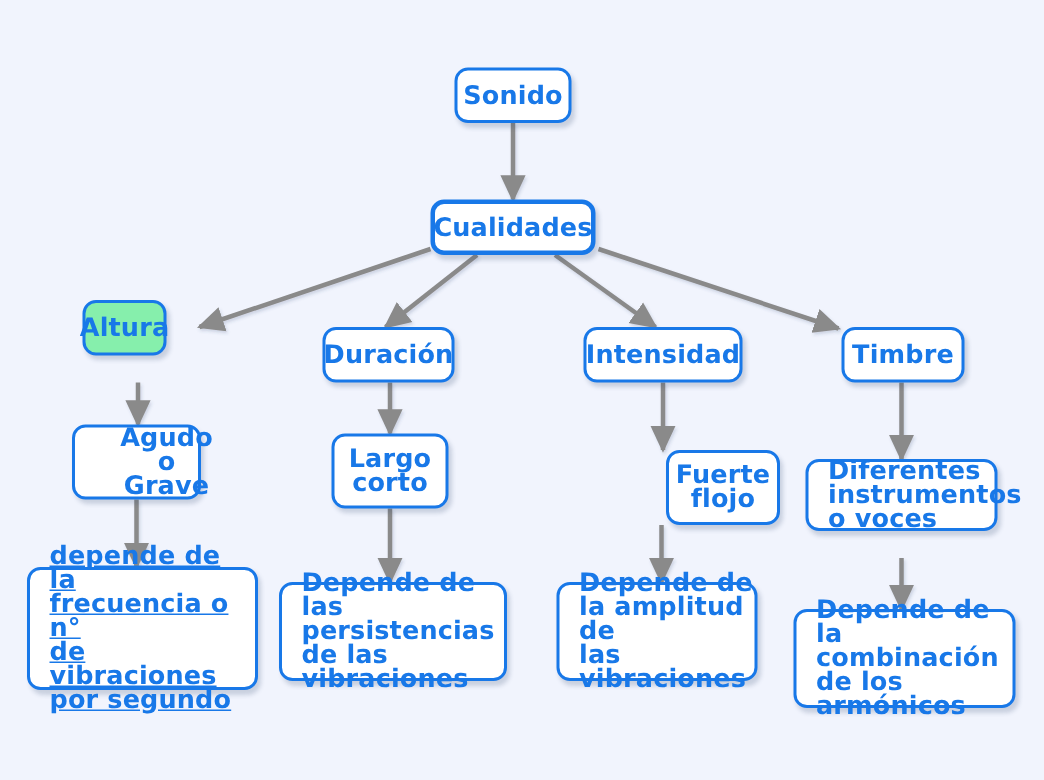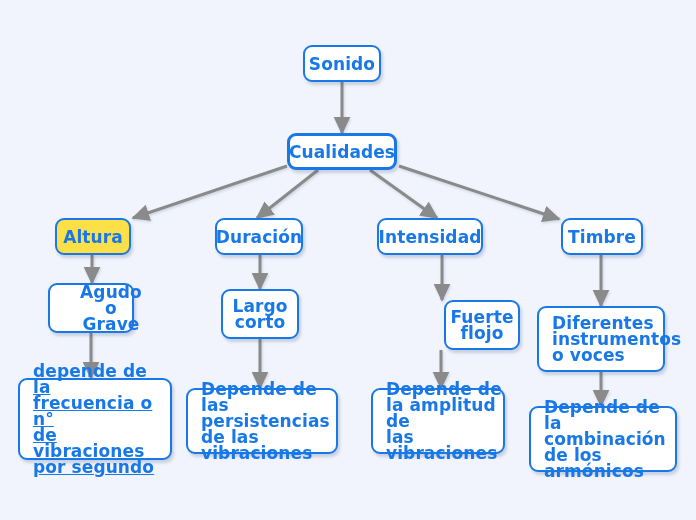--- a/index.html
+++ b/index.html
@@ -80,31 +80,31 @@
         <line x1="601" y1="255" x2="601" y2="306" stroke="#8a8a8a" stroke-width="3" marker-end="url(#arrowhead)"></line>
         <line x1="91" y1="333" x2="91" y2="378" stroke="#8a8a8a" stroke-width="3" marker-end="url(#arrowhead)"></line>
         <line x1="260" y1="339" x2="260" y2="388" stroke="#8a8a8a" stroke-width="3" marker-end="url(#arrowhead)"></line>
         <line x1="441" y1="350" x2="441" y2="388" stroke="#8a8a8a" stroke-width="3" marker-end="url(#arrowhead)"></line>
         <line x1="601" y1="372" x2="601" y2="406" stroke="#8a8a8a" stroke-width="3" marker-end="url(#arrowhead)"></line>
       </g>
   </svg>
   <div id="nodes-group">
       <div class="node" style="left: 303px; top: 45px; width: 78px; height: 37px; border-color: rgb(24, 120, 232); color: rgb(24, 120, 232); background: rgb(255, 255, 255);">Sonido</div>
       <div class="node emphasis" style="left: 287px; top: 133px; width: 110px; height: 37px; border-color: rgb(24, 120, 232); color: rgb(24, 120, 232); background: rgb(255, 255, 255);">Cualidades</div>
-      <div class="node" style="left: 55px; top: 218px; width: 76px; height: 37px; border-color: rgb(24, 120, 232); color: rgb(24, 120, 232); background: #fde047;">Altura</div>
+      <div class="node" style="left: 55px; top: 200px; width: 56px; height: 37px; border-color: rgb(24, 120, 232); color: rgb(24, 120, 232); background: #86efac;">Altura</div>
       <div class="node" style="left: 215px; top: 218px; width: 88px; height: 37px; border-color: rgb(24, 120, 232); color: rgb(24, 120, 232); background: rgb(255, 255, 255);">Duración</div>
-      <div class="node" style="left: 377px; top: 218px; width: 106px; height: 37px; border-color: rgb(24, 120, 232); color: rgb(24, 120, 232); background: rgb(255, 255, 255);">Intensidad</div>
+      <div class="node" style="left: 389px; top: 218px; width: 106px; height: 37px; border-color: rgb(24, 120, 232); color: rgb(24, 120, 232); background: rgb(255, 255, 255);">Intensidad</div>
       <div class="node" style="left: 561px; top: 218px; width: 82px; height: 37px; border-color: rgb(24, 120, 232); color: rgb(24, 120, 232); background: rgb(255, 255, 255);">Timbre</div>
       <div class="node" style="left: 48px; top: 283px; width: 86px; height: 50px; border-color: rgb(24, 120, 232); color: rgb(24, 120, 232); background: rgb(255, 255, 255); padding-left: 40px;">Agudo
 o Grave</div>
       <div class="node" style="left: 221px; top: 289px; width: 78px; height: 50px; border-color: rgb(24, 120, 232); color: rgb(24, 120, 232); background: rgb(255, 255, 255);">Largo
 corto</div>
       <div class="node" style="left: 404px; top: 300px; width: 76px; height: 50px; border-color: rgb(24, 120, 232); color: rgb(24, 120, 232); background: rgb(255, 255, 255); margin-left: 40px;">Fuerte
 flojo</div>
-      <div class="node align-left" style="left: 537px; top: 306px; width: 128px; height: 66px; border-color: rgb(24, 120, 232); color: rgb(24, 120, 232); background: rgb(255, 255, 255);">Diferentes
+      <div class="node align-left" style="left: 537px; top: 306px; width: 128px; height: 48px; border-color: rgb(24, 120, 232); color: rgb(24, 120, 232); background: rgb(255, 255, 255);">Diferentes
 instrumentos
 o voces</div>
       <div class="node align-left" style="left: 18px; top: 378px; width: 154px; height: 82px; border-color: rgb(24, 120, 232); color: rgb(24, 120, 232); background: rgb(255, 255, 255); text-decoration: underline;">depende de la
 frecuencia o n°
 de vibraciones
 por segundo</div>
       <div class="node align-left" style="left: 186px; top: 388px; width: 152px; height: 66px; border-color: rgb(24, 120, 232); color: rgb(24, 120, 232); background: rgb(255, 255, 255);">Depende de
 las persistencias
 de las vibraciones</div>
       <div class="node align-left" style="left: 371px; top: 388px; width: 134px; height: 66px; border-color: rgb(24, 120, 232); color: rgb(24, 120, 232); background: rgb(255, 255, 255);">Depende de

